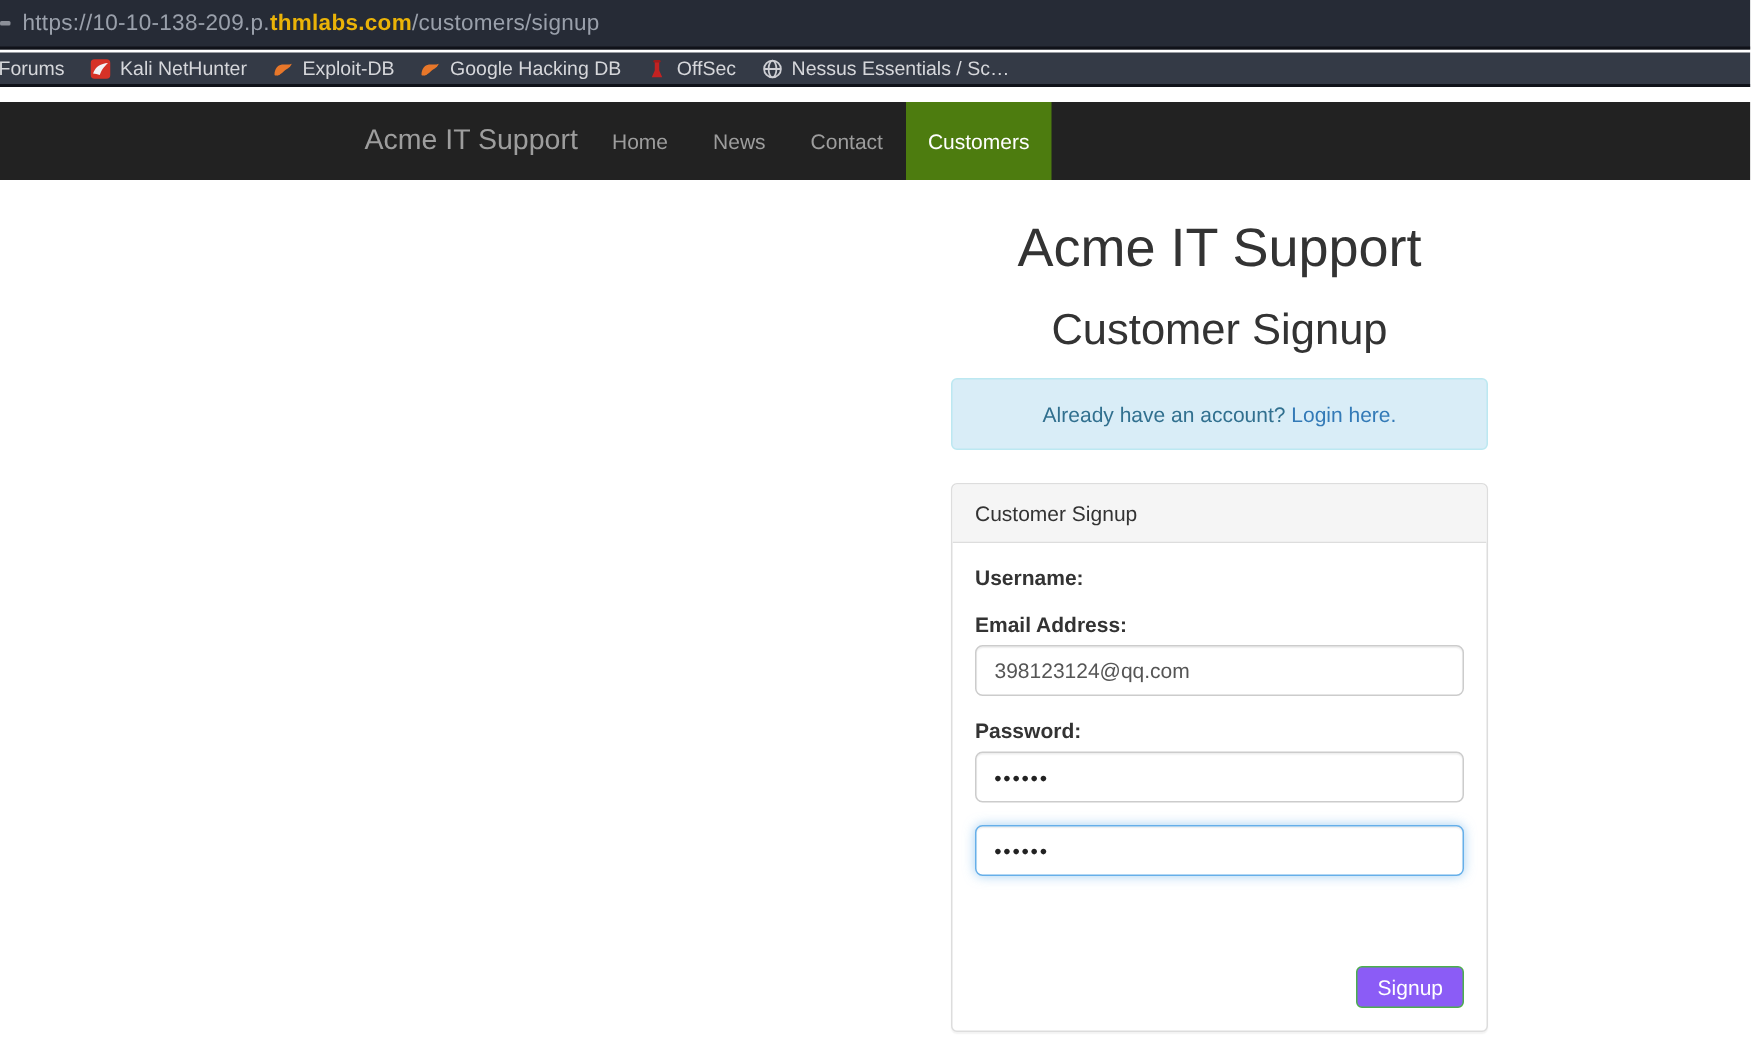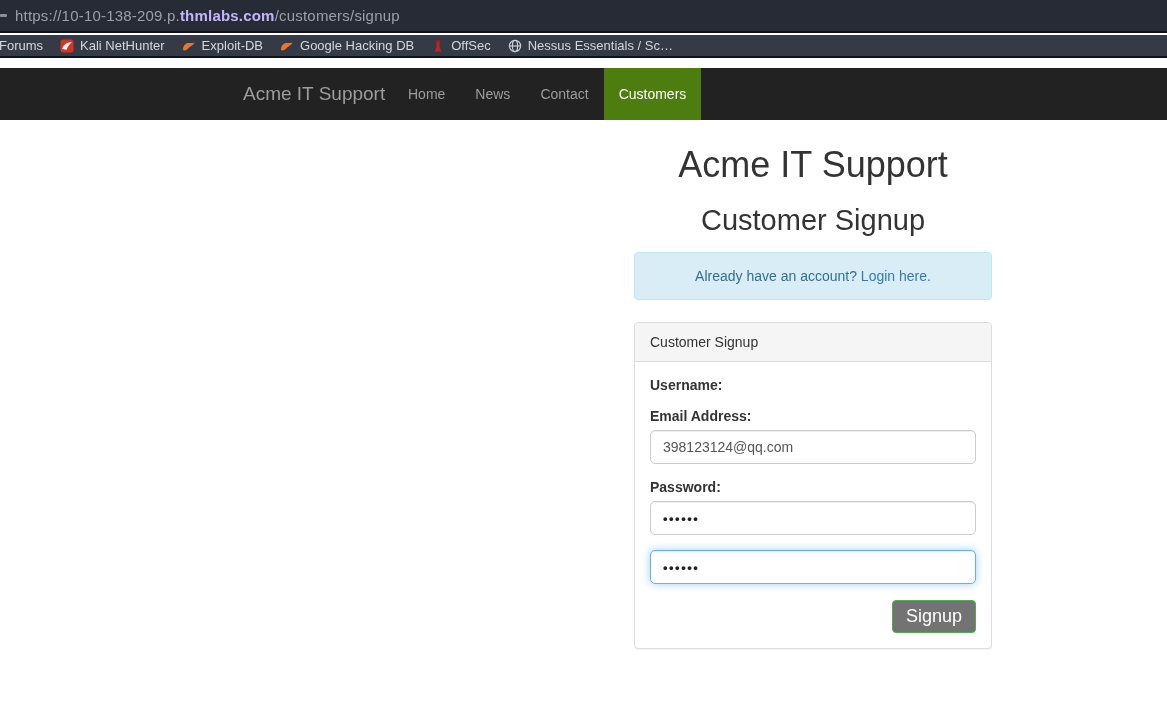--- a/index.html
+++ b/index.html
@@ -8,21 +8,21 @@
   #screen { position:relative; width:1167px; height:708px; background:#fff; overflow:hidden; }
 
   
   .url-row {
     position:absolute; top:0; left:0; width:100%; height:33px;
     background:#262b36; border-bottom:2px solid #101219;
     display:flex; align-items:center;
   }
   .url-cropped-mark { position:absolute; left:0; top:14px; width:7px; height:3px; background:#8b8f98; border-radius:1px; }
   .url-text { margin-left:15px; font-size:15px; color:#9aa0ab; white-space:nowrap; letter-spacing:.2px; }
-  .url-text .domain { color:#c4b5fd; font-weight:bold; }
+  .url-text .domain { color:#eab308; font-weight:bold; }
 
   .bookmarks-row {
     position:absolute; top:35px; left:0; width:100%; height:23px;
     background:#343a46; border-bottom:2px solid #101219;
     display:flex; align-items:center; gap:17px;
   }
   .bookmark { display:flex; align-items:center; gap:6px; color:#d6d7db; font-size:13px; white-space:nowrap; cursor:default; }
   .bookmark:first-child { margin-left:-1px; }
   .bm-icon { width:14px; height:14px; display:inline-block; flex:0 0 auto; }
 
@@ -66,22 +66,22 @@
     background:#fff; border:1px solid #ccc; border-radius:5px;
     box-shadow:inset 0 1px 1px rgba(0,0,0,.075); outline:none;
   }
   .form-control.pw { font-size:13px; letter-spacing:1.5px; color:#222; font-weight:bold; }
   .form-control.focused {
     border-color:#66afe9;
     box-shadow:inset 0 1px 1px rgba(0,0,0,.075), 0 0 8px rgba(102,175,233,.6);
   }
   .btn-row { text-align:right; margin-top:16px; }
   .btn-success {
-    display:inline-block; padding:5px 13px; font-size:18px; font-family:"Liberation Sans", sans-serif;
-    color:#fff; background:#737373; border:1px solid #4cae4c; border-radius:4px; cursor:pointer;
+    display:inline-block; padding:5px 13px; font-size:14px; font-family:"Liberation Sans", sans-serif;
+    color:#fff; background:#8b5cf6; border:1px solid #4cae4c; border-radius:4px; cursor:pointer;margin-top:44px;
   }
 </style>
 </head>
 <body>
 
 <div id="screen">
 
   <div class="url-row">
     <span class="url-cropped-mark"></span>
     <div class="url-text"><span>https://10-10-138-209.p.</span><span class="domain">thmlabs.com</span><span>/customers/signup</span></div>

